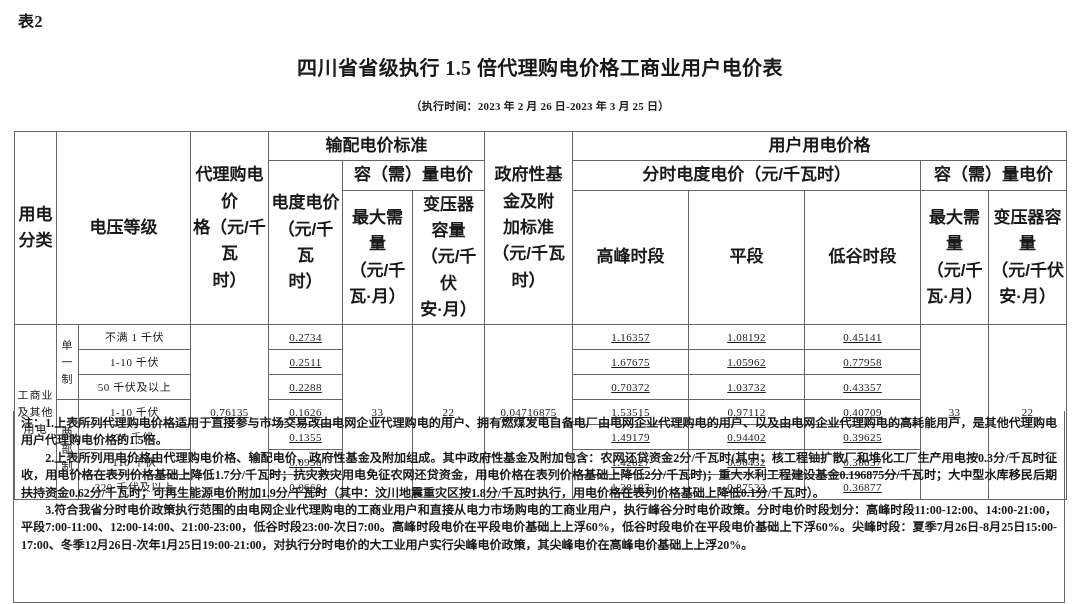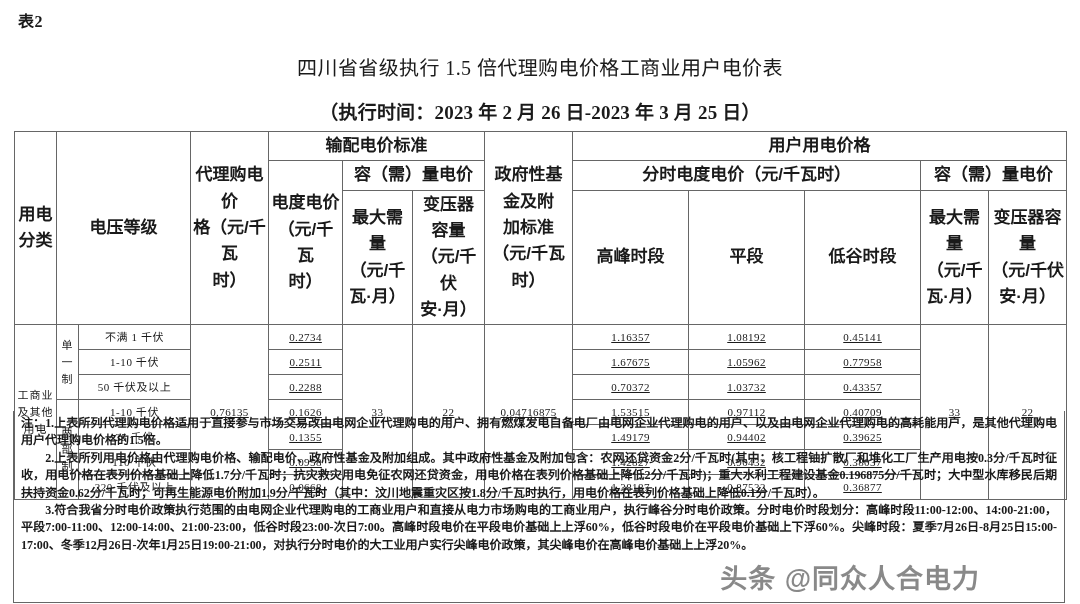--- a/index.html
+++ b/index.html
@@ -33,30 +33,30 @@
     font-weight: bold;
     letter-spacing: 0.5px;
   }
   .doc-title {
     position: absolute;
     left: 0;
     top: 52px;
     width: 1080px;
     text-align: center;
     font-size: 20px;
-    font-weight: normal;
+    font-weight: bold;
     letter-spacing: 0.4px;
   }
   .doc-subtitle {
     position: absolute;
     left: 0;
     top: 97px;
     width: 1080px;
     text-align: center;
-    font-size: 19px;
+    font-size: 11px;
     font-weight: bold;
     letter-spacing: 0.2px;
   }
 
   
   .tbl-wrap {
     position: absolute;
     left: 14px;
     top: 131px;
     width: 1052px;
@@ -298,15 +298,14 @@
       </tbody>
     </table>
   </div>
 
   <div class="notes">
     <p class="note-p">注：1.上表所列代理购电价格适用于直接参与市场交易改由电网企业代理购电的用户、拥有燃煤发电自备电厂由电网企业代理购电的用户、以及由电网企业代理购电的高耗能用户，是其他代理购电用户代理购电价格的1.5倍。</p>
     <p class="note-p indent">2.上表所列用电价格由代理购电价格、输配电价、政府性基金及附加组成。其中政府性基金及附加包含：农网还贷资金2分/千瓦时(其中：核工程铀扩散厂和堆化工厂生产用电按0.3分/千瓦时征收，用电价格在表列价格基础上降低1.7分/千瓦时；抗灾救灾用电免征农网还贷资金，用电价格在表列价格基础上降低2分/千瓦时)；重大水利工程建设基金0.196875分/千瓦时；大中型水库移民后期扶持资金0.62分/千瓦时；可再生能源电价附加1.9分/千瓦时（其中：汶川地震重灾区按1.8分/千瓦时执行，用电价格在表列价格基础上降低0.1分/千瓦时）。</p>
     <p class="note-p indent">3.符合我省分时电价政策执行范围的由电网企业代理购电的工商业用户和直接从电力市场购电的工商业用户，执行峰谷分时电价政策。分时电价时段划分：高峰时段11:00-12:00、14:00-21:00，平段7:00-11:00、12:00-14:00、21:00-23:00，低谷时段23:00-次日7:00。高峰时段电价在平段电价基础上上浮60%，低谷时段电价在平段电价基础上下浮60%。尖峰时段：夏季7月26日-8月25日15:00-17:00、冬季12月26日-次年1月25日19:00-21:00，对执行分时电价的大工业用户实行尖峰电价政策，其尖峰电价在高峰电价基础上上浮20%。</p>
   </div>
 
-  <div class="watermark">头条 @同众人合电力</div>
 
 </div>
 
 </body></html>

